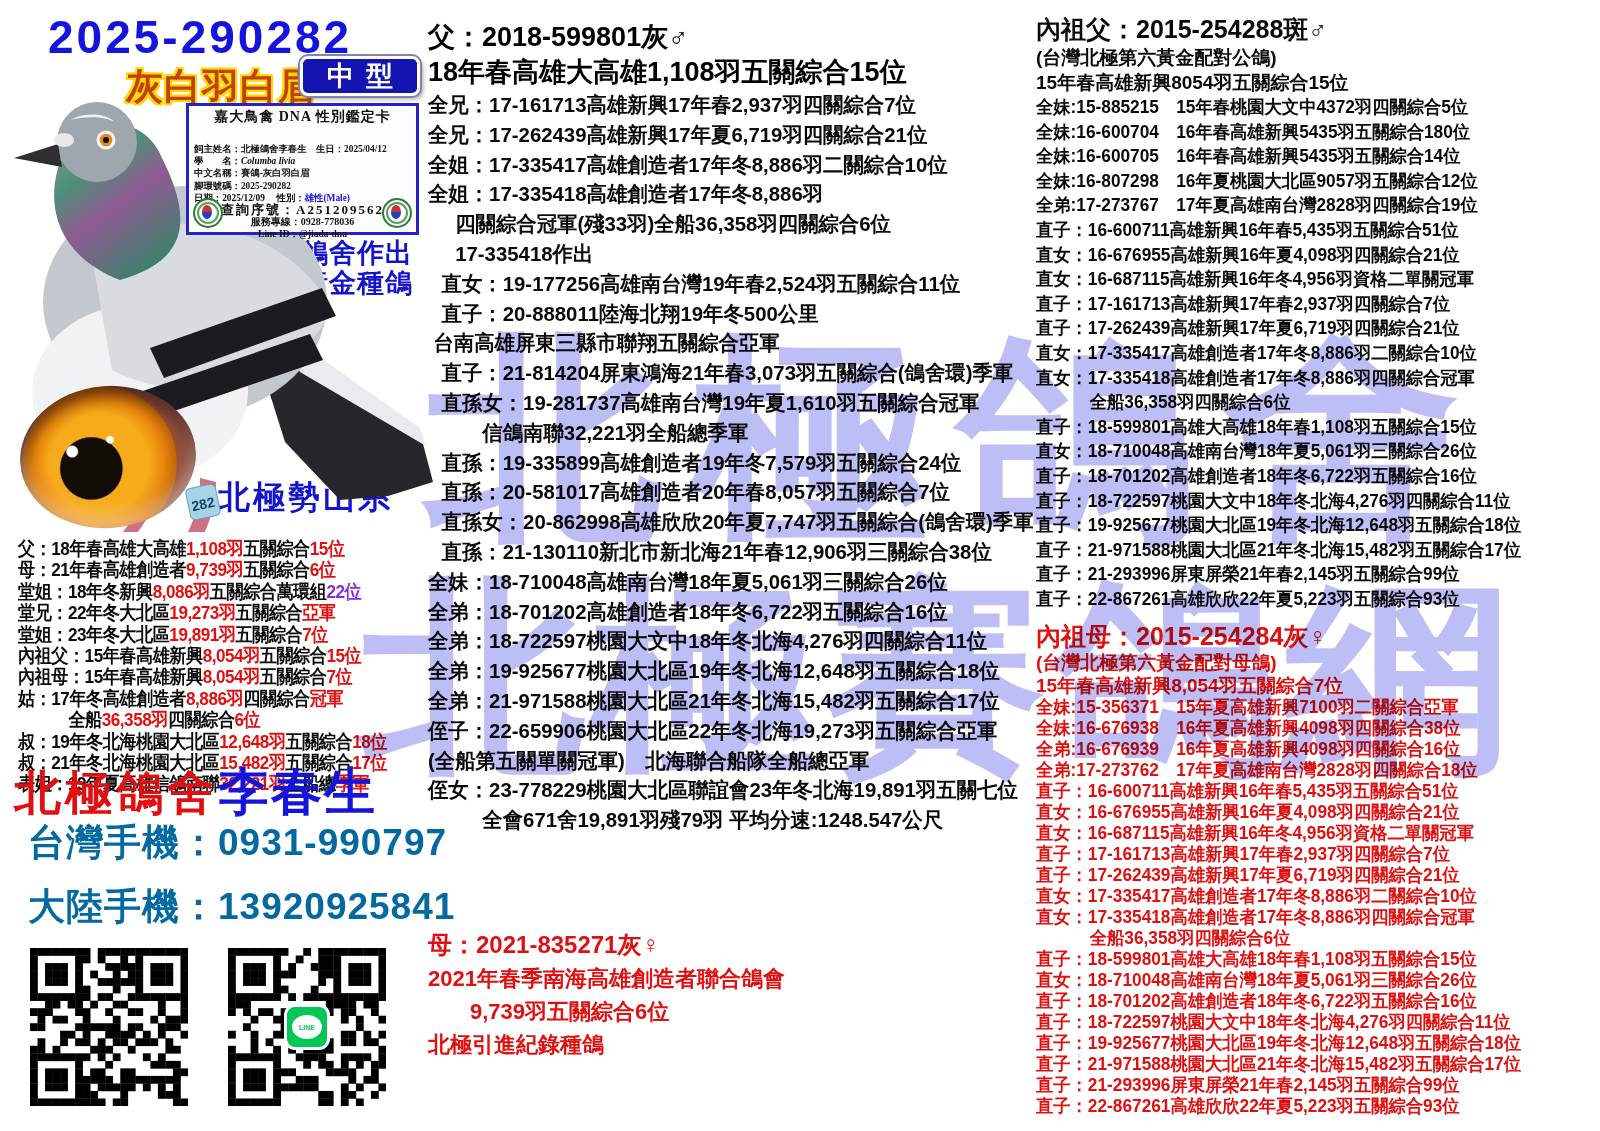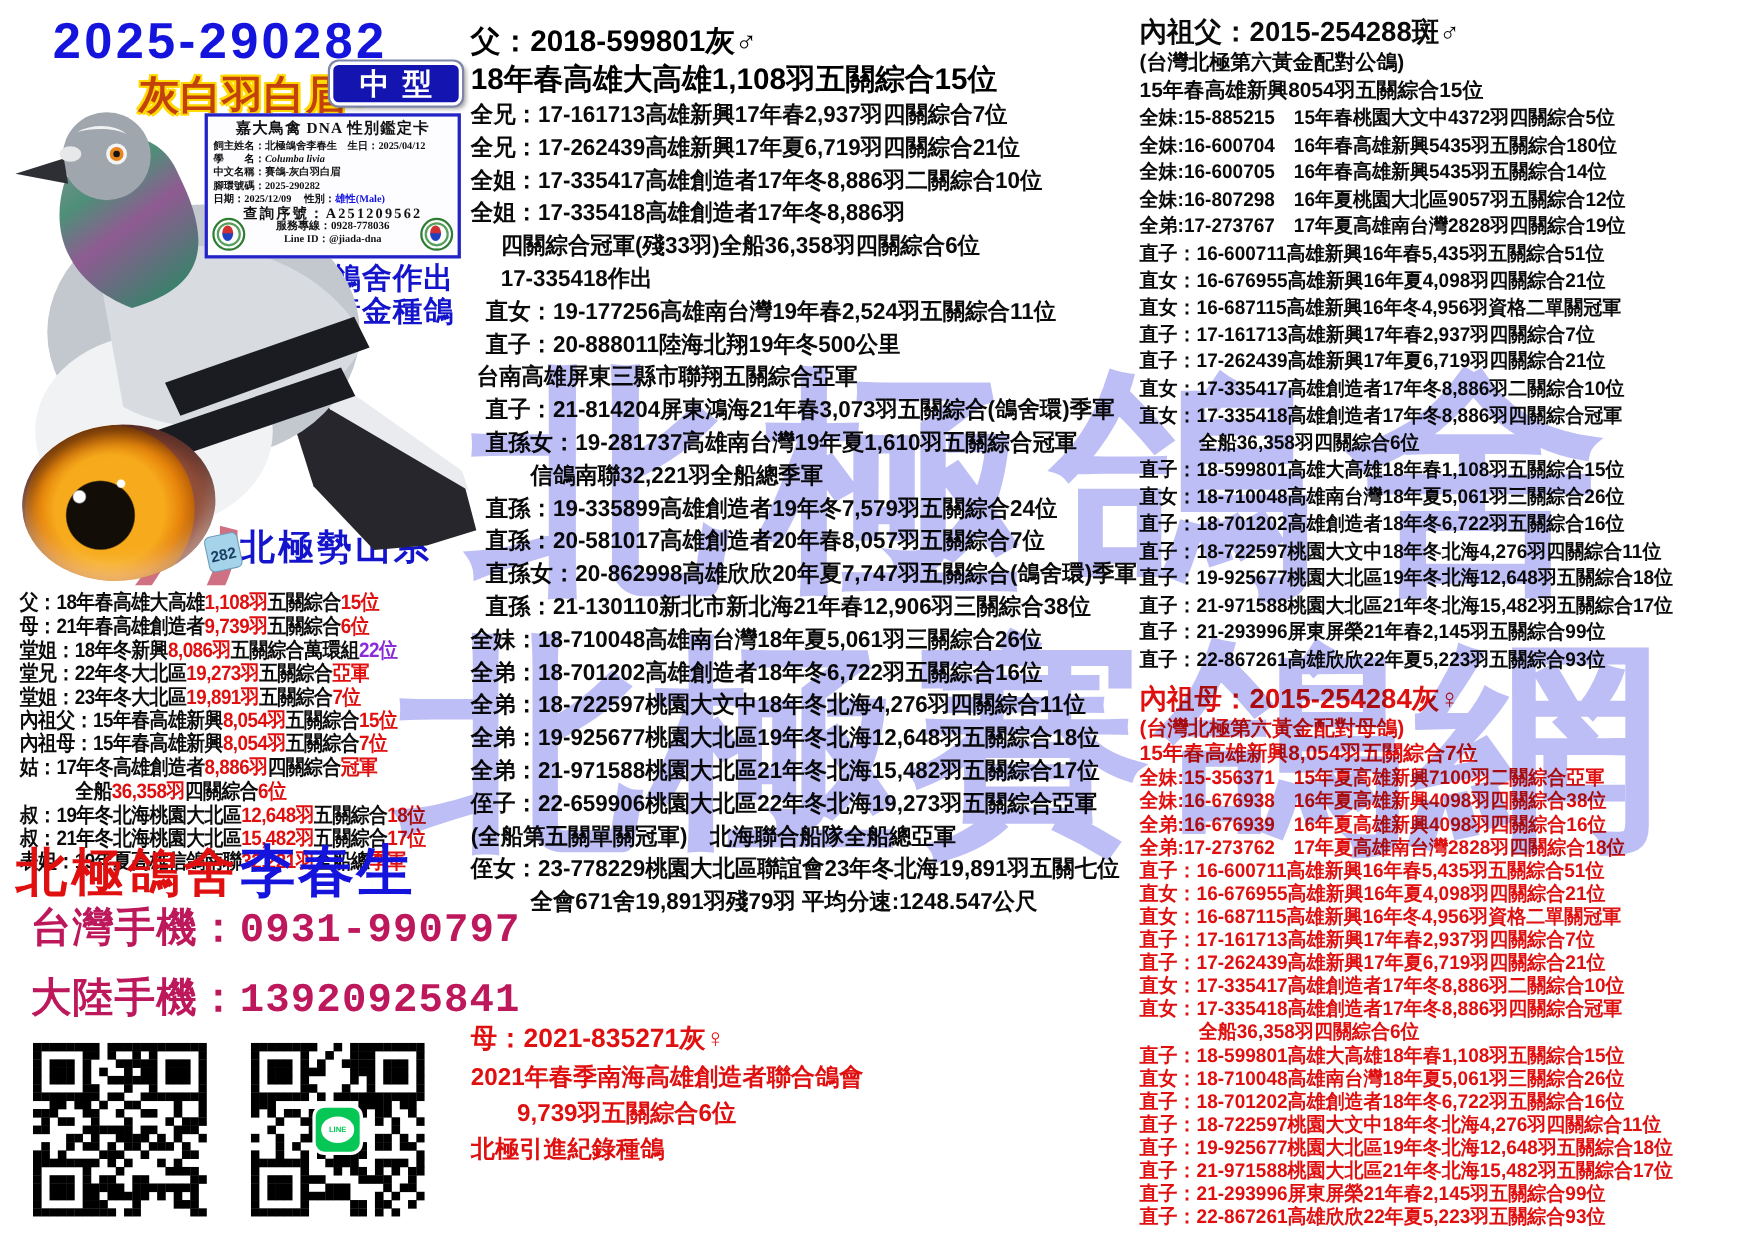--- a/index.html
+++ b/index.html
@@ -13,21 +13,21 @@
   .ring-no{left:48px;top:10px;font-size:46px;font-weight:800;color:#1414dd;letter-spacing:3px;}
   .colorsex{left:126px;top:62px;font-size:37px;font-weight:800;color:#c2410c;letter-spacing:1px;
      text-shadow:2px 2px 0 #ffd900,-2px -2px 0 #ffd900,2px -2px 0 #ffd900,-2px 2px 0 #ffd900,0 0 3px #ffd900;}
   .size-badge{left:300px;top:56px;width:120px;height:40px;background:#1414b0;border:3px solid #fff;
      box-shadow:0 0 0 2px #7d86a8,3px 3px 4px rgba(0,0,0,.35);border-radius:8px;color:#fff;font-size:27px;
      font-weight:800;display:flex;align-items:center;justify-content:center;letter-spacing:12px;padding-left:12px;box-sizing:border-box;}
 
   
   .dna{left:186px;top:103px;width:233px;height:132px;background:#fdfdff;border:3px solid #2323c8;
        box-sizing:border-box;padding:2px 5px;font-family:"Liberation Serif",serif;z-index:5;}
-  .dna-title{font-size:14px;font-weight:bold;text-align:center;letter-spacing:1px;color:#111;margin-bottom:1px;}
+  .dna-title{font-size:14px;font-weight:bold;text-align:center;letter-spacing:1px;color:#111;margin-bottom:17px;}
   .dna .line{font-size:9.4px;line-height:12.2px;font-weight:bold;color:#111;}
   .dna .serial{font-size:13px;letter-spacing:2px;text-align:center;}
   .dna .svc{text-align:center;font-size:10px;}
   .dna .lineid{text-align:center;font-size:9.5px;}
   .wreath{position:absolute;bottom:4px;width:26px;height:26px;border:2px solid #2e7d32;border-radius:50%;
       box-shadow:inset 0 0 0 2px #fff,inset 0 0 0 4px #57a05b;}
   .wreath i{position:absolute;left:7px;top:5px;width:10px;height:14px;border-radius:50%;
       background:linear-gradient(180deg,#d03030 45%,#2040c0 55%);display:block;}
   .wreath.wl{left:4px;} .wreath.wr{right:4px;}
 
@@ -47,21 +47,21 @@
     box-shadow:inset 0 -12px 16px rgba(255,255,255,.4),inset 0 10px 16px rgba(25,4,8,.55);}
 
   
   .left-ped{left:18px;top:538px;width:430px;z-index:2;}
   .left-ped .line{font-size:19px;font-weight:800;line-height:21.4px;letter-spacing:-.5px;
       transform:scaleX(.9);transform-origin:0 50%;}
 
   .sig{left:14px;top:758px;z-index:2;}
   .sig .loft{font-size:47px;font-weight:900;color:#e01010;letter-spacing:4px;}
   .sig .owner{font-size:51px;font-weight:900;color:#1414dd;letter-spacing:2px;}
-  .phone{font-family:Liberation Mono, monospace;font-weight:bold;color:#be185d;font-size:37px;letter-spacing:1px;z-index:2;}
+  .phone{font-family:Liberation Sans, sans-serif;font-weight:bold;color:#0369a1;font-size:37px;letter-spacing:1px;z-index:2;}
   .ph1{left:28px;top:818px;} .ph2{left:28px;top:882px;}
 
   .qrwrap{width:158px;height:158px;z-index:2;}
   .qrl{left:30px;top:948px;} .qrr{left:228px;top:948px;}
   .line-badge{position:absolute;left:56px;top:56px;width:46px;height:46px;background:#06c755;border-radius:11px;
       border:3px solid #fff;box-sizing:border-box;display:flex;align-items:center;justify-content:center;}
   .line-badge .bubble{width:30px;height:24px;background:#fff;border-radius:50%;display:flex;align-items:center;
       justify-content:center;font-size:7px;font-weight:800;color:#06c755;}
 
   

